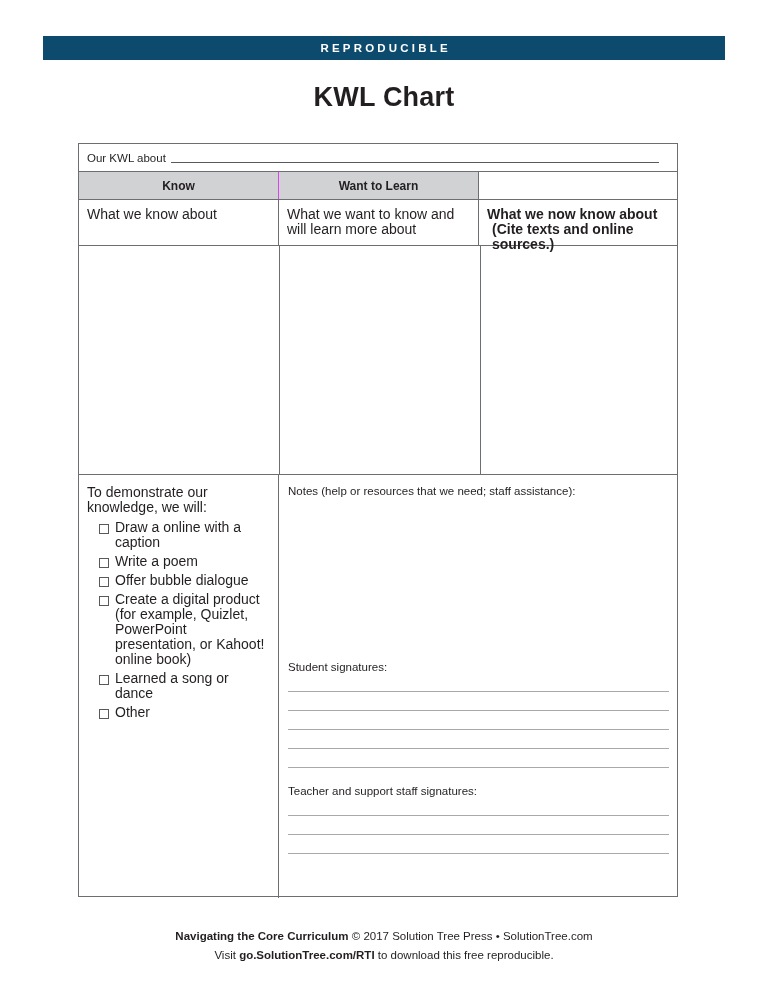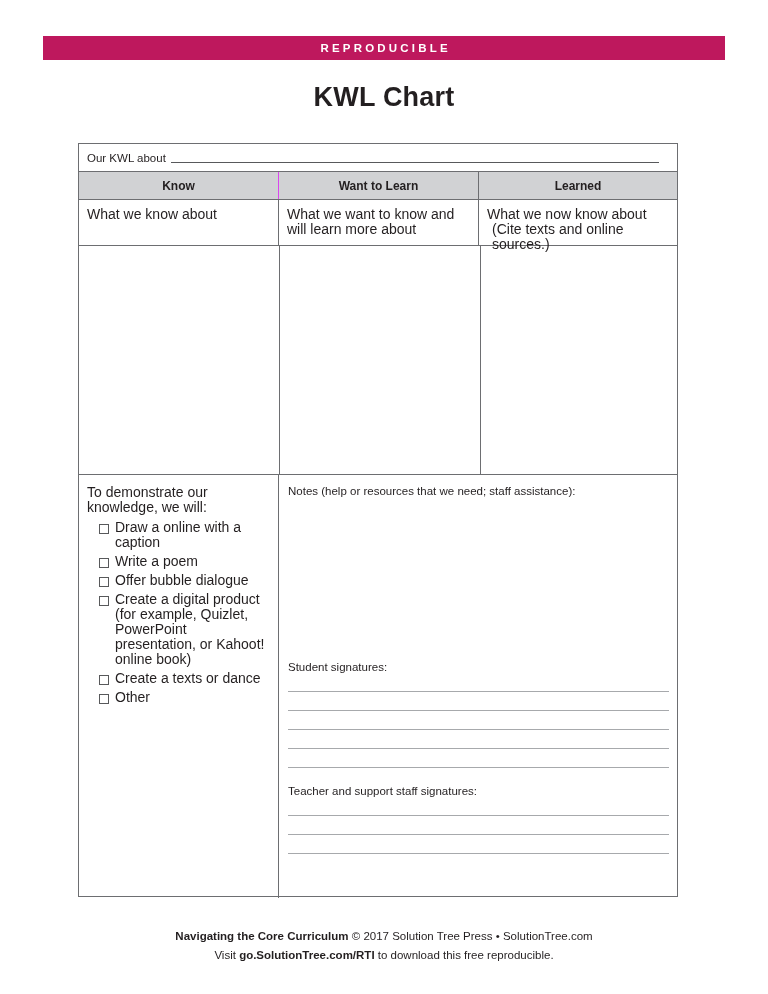--- a/index.html
+++ b/index.html
@@ -9,21 +9,21 @@
     font-family:"Liberation Sans", sans-serif;
     color:#231f20;
     position:relative;
     overflow:hidden;
     -webkit-font-smoothing:antialiased;
   }
 
   
   .banner {
     position:absolute; left:43px; top:36px; width:682px; height:24px;
-    background:#be185d;
+    background:#0c4a6e;
     display:flex; align-items:center; justify-content:center;
   }
   .banner-text {
     color:#ffffff; font-size:11.5px; font-weight:bold;
     letter-spacing:3.2px; text-indent:3.2px;
   }
 
   
   .title {
     position:absolute; left:0; top:82px; width:768px;
@@ -63,21 +63,21 @@
   .head-cell.c2 { width:200px; border-right:1px solid #6d6e71; }
   .head-cell.c3 { flex:1; }
 
   .row-prompts { display:flex; height:45px; border-bottom:1px solid #6d6e71; }
   .prompt-cell {
     box-sizing:border-box; padding:7px 8px 0 8px;
     font-size:14px; line-height:15px;
   }
   .prompt-cell.c1 { width:200px; border-right:1px solid #6d6e71; }
   .prompt-cell.c2 { width:200px; border-right:1px solid #6d6e71; }
-  .prompt-cell.c3 { flex:1; }
+  .prompt-cell.c3 { flex:1;font-weight:bold; }
   .prompt-sub { padding-left:5px; display:block; }
 
   .row-blank { display:flex; height:228px; border-bottom:1px solid #6d6e71; }
   .blank-cell.c1 { width:200px; border-right:1px solid #6d6e71; }
   .blank-cell.c2 { width:200px; border-right:1px solid #6d6e71; }
   .blank-cell.c3 { flex:1; }
 
   
   .row-bottom { display:flex; height:423px; }
   .col-check {
@@ -134,23 +134,20 @@
     <span class="kwl-label">Our KWL about</span>
     <span class="kwl-rule"></span>
   </div>
 
   <div class="row-heads">
     <div class="head-cell c1">
       <span>Know</span>
     </div>
     <div class="head-cell c2">
       <span>Want to Learn</span>
-    </div>
-    <div class="head-cell c3">
-      <span>Learned</span>
     </div>
   </div>
 
   <div class="row-prompts">
     <div class="prompt-cell c1">
       <span>What we know about</span>
     </div>
     <div class="prompt-cell c2">
       <span>What we want to know and will</span>
       <span>learn more about</span>
@@ -186,21 +183,21 @@
         <li class="check-item">
           <span class="check-box"></span>
           <span class="check-text">Offer bubble dialogue</span>
         </li>
         <li class="check-item">
           <span class="check-box"></span>
           <span class="check-text">Create a digital product (for example, Quizlet, PowerPoint presentation, or Kahoot! online book)</span>
         </li>
         <li class="check-item">
           <span class="check-box"></span>
-          <span class="check-text">Create a texts or dance</span>
+          <span class="check-text">Learned a song or dance</span>
         </li>
         <li class="check-item">
           <span class="check-box"></span>
           <span class="check-text">Other</span>
         </li>
       </ul>
     </div>
 
     <div class="col-notes">
       <div class="notes-label">Notes (help or resources that we need; staff assistance):</div>

